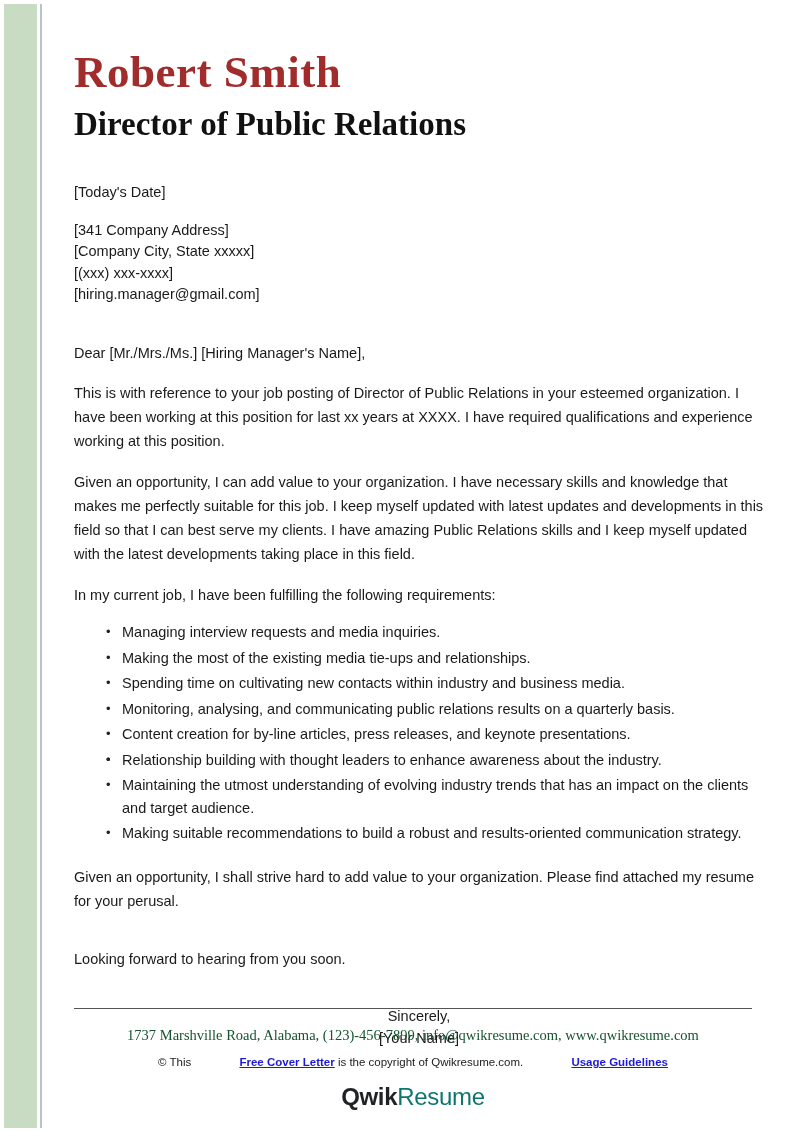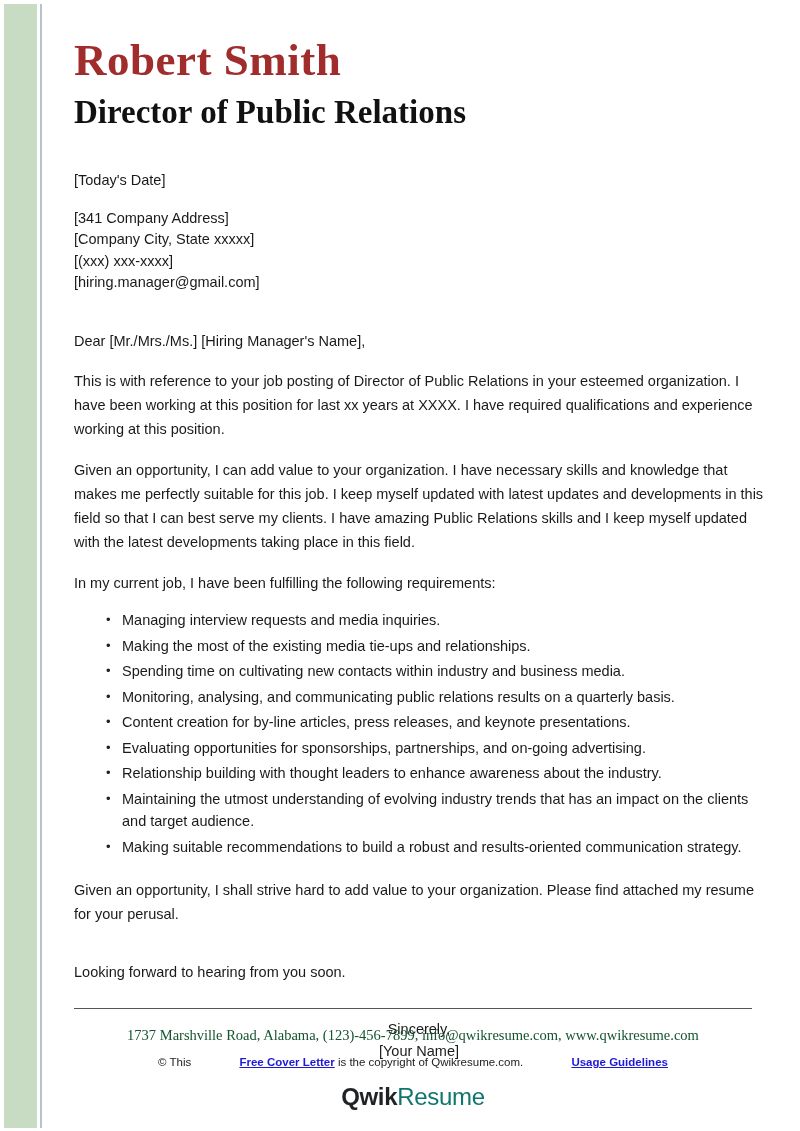--- a/index.html
+++ b/index.html
@@ -39,21 +39,21 @@
     top: 0;
     width: 44px;
     height: 4px;
     background: #ffffff;
   }
 
   
   #content {
     position: absolute;
     left: 74px;
-    top: 0;
+    top: 12px;
     width: 690px;
   }
 
   
   .hdr-name {
     font-family: "Liberation Serif", serif;
     font-weight: bold;
     font-size: 45px;
     line-height: 52px;
     color: #a02c2c;
@@ -190,21 +190,21 @@
   <p class="para">This is with reference to your job posting of Director of Public Relations in your esteemed organization. I have been working at this position for last xx years at XXXX. I have required qualifications and experience working at this position.</p>
   <p class="para">Given an opportunity, I can add value to your organization. I have necessary skills and knowledge that makes me perfectly suitable for this job. I keep myself updated with latest updates and developments in this field so that I can best serve my clients. I have amazing Public Relations skills and I keep myself updated with the latest developments taking place in this field.</p>
   <p class="para">In my current job, I have been fulfilling the following requirements:</p>
 
   <ul class="bullets" id="bullet-list">
       <li><span class="bul">•</span><span>Managing interview requests and media inquiries.</span></li>
       <li><span class="bul">•</span><span>Making the most of the existing media tie-ups and relationships.</span></li>
       <li><span class="bul">•</span><span>Spending time on cultivating new contacts within industry and business media.</span></li>
       <li><span class="bul">•</span><span>Monitoring, analysing, and communicating public relations results on a quarterly basis.</span></li>
       <li><span class="bul">•</span><span>Content creation for by-line articles, press releases, and keynote presentations.</span></li>
-      <li><span class="bul">•</span><span>Evaluating opportunities for sponsorships, partnerships, and on-going advertising.</span></li>
+      <li><span class="bul">•</span></li>
       <li><span class="bul">•</span><span>Relationship building with thought leaders to enhance awareness about the industry.</span></li>
       <li><span class="bul">•</span><span>Maintaining the utmost understanding of evolving industry trends that has an impact on the clients and target audience.</span></li>
       <li><span class="bul">•</span><span>Making suitable recommendations to build a robust and results-oriented communication strategy.</span></li>
     </ul>
 
   <p class="para para-close">Given an opportunity, I shall strive hard to add value to your organization. Please find attached my resume for your perusal.</p>
   <p class="para para-gap">Looking forward to hearing from you soon.</p>
 
   <div class="sign-block">
     <div>Sincerely,</div>

